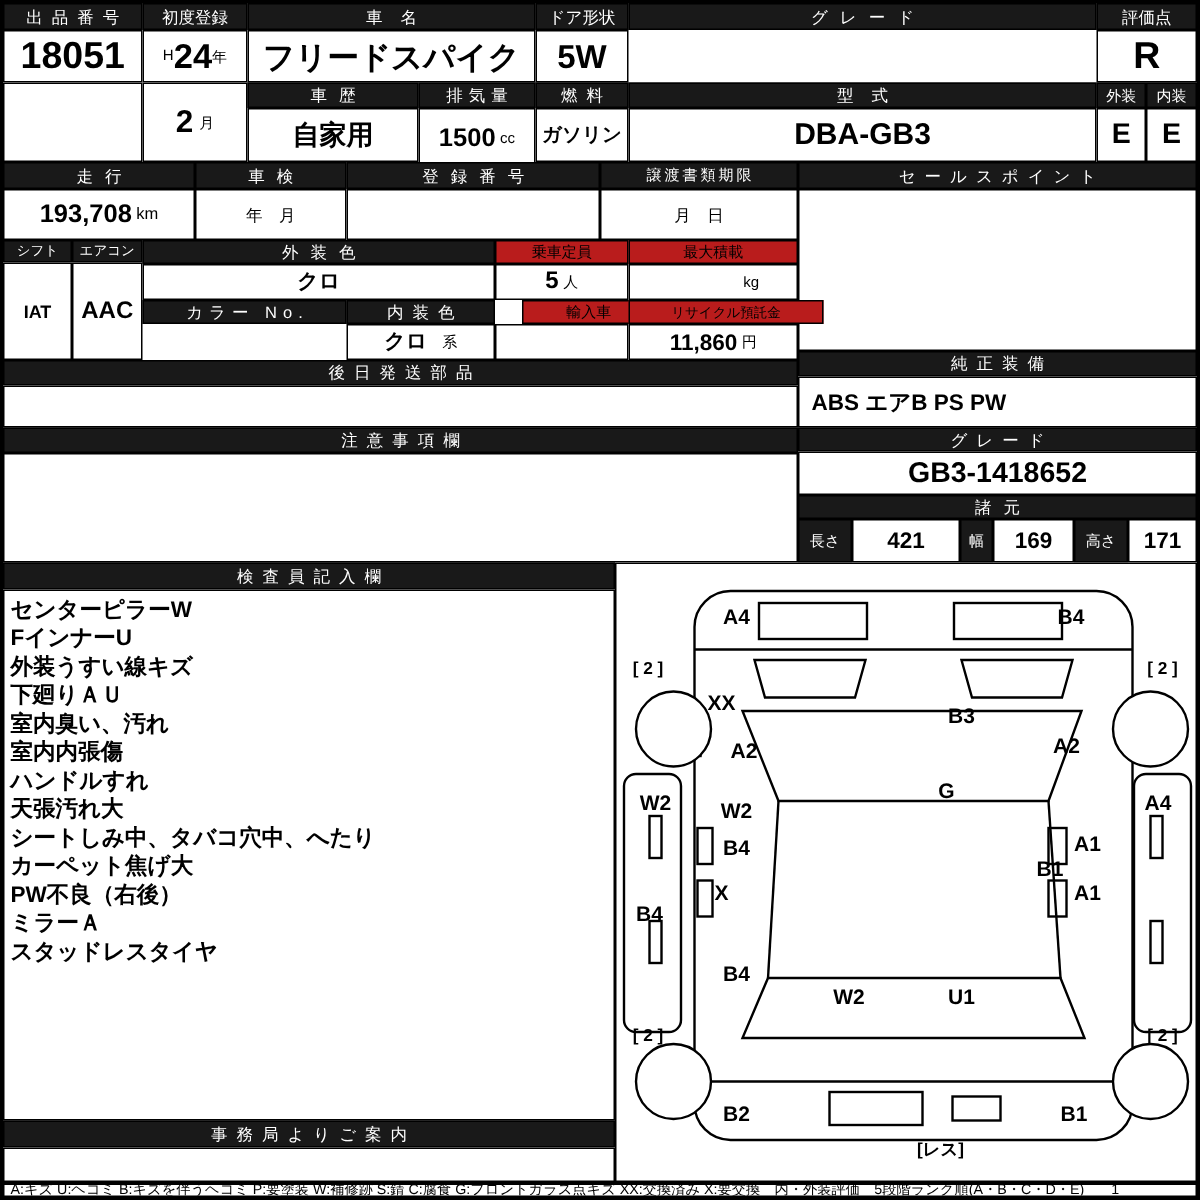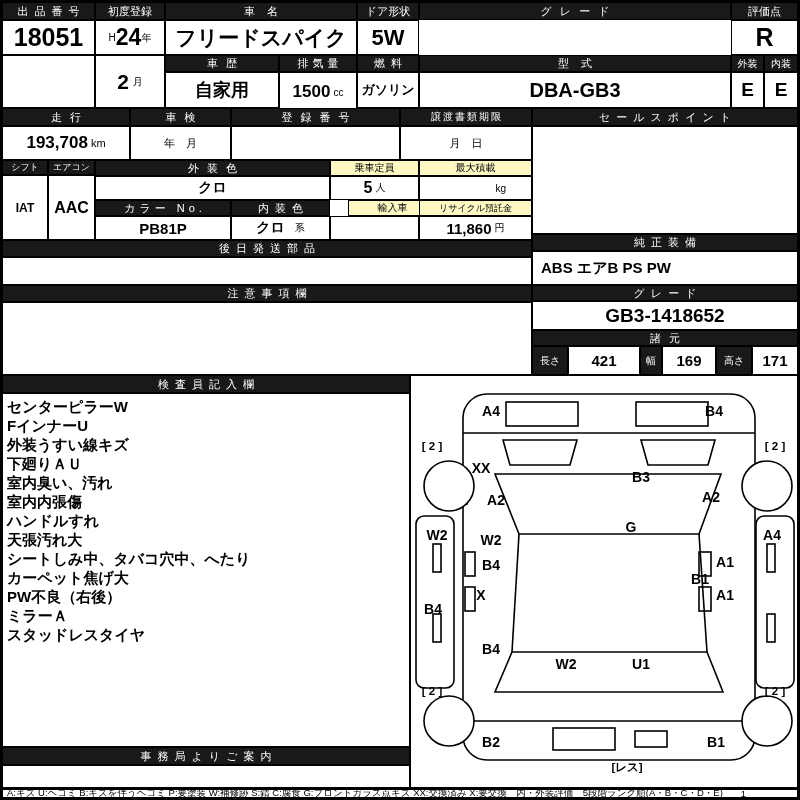--- a/index.html
+++ b/index.html
@@ -6,21 +6,21 @@
   #sheet {
     position:relative; width:800px; height:800px; background:#fff;
     font-family:"Liberation Sans","DejaVu Sans",sans-serif; color:#000; font-size:13px;
   }
   #sheet::after { content:""; position:absolute; inset:0; border:2px solid #000; pointer-events:none; }
   .cell {
     position:absolute; box-sizing:border-box; border:1px solid #000; background:#fff;
     display:flex; align-items:center; justify-content:center; overflow:hidden; white-space:nowrap;
   }
   .hd { background:#191919; color:#fff; font-size:11px; }
-  .whd { background:#fef9c3; color:#000; font-size:10px; }
+  .whd { background:#b91c1c; color:#000; font-size:10px; }
   .val { font-weight:bold; }
   .unit { font-size:10px; font-weight:normal; margin-left:3px; }
   .tiny { font-size:10px; font-weight:normal; }
   .ls2 { letter-spacing:2px; text-indent:2px; }
   .ls4 { letter-spacing:4px; text-indent:4px; }
   .ls6 { letter-spacing:6px; text-indent:6px; }
   .ls8 { letter-spacing:8px; text-indent:8px; }
   .ls12 { letter-spacing:12px; text-indent:12px; }
   .leftal { justify-content:flex-start; }
   .notes {
@@ -118,32 +118,31 @@
   <div class="cell whd" style="left:330px;top:160px;width:89px;height:16px">乗車定員</div>
   <div class="cell val" style="left:330px;top:176px;width:89px;height:24px;font-size:16px">
     <span>5</span>
     <span class="unit">人</span>
   </div>
 
   <div class="cell whd" style="left:419px;top:160px;width:113px;height:16px">最大積載</div>
   <div class="cell" style="left:419px;top:176px;width:113px;height:24px;font-size:10px;justify-content:flex-end;padding-right:25px">kg</div>
 
   <div class="cell hd ls4" style="left:95px;top:200px;width:136px;height:16px">カラー No.</div>
-  <div class="cell val" style="left:95px;top:216px;width:136px;height:24px;font-size:15px">PB81P</div>
 
   <div class="cell hd ls6" style="left:231px;top:200px;width:99px;height:16px">内装色</div>
   <div class="cell val" style="left:231px;top:216px;width:99px;height:24px;font-size:14px">
     <span>クロ</span>
     <span class="unit" style="margin-left:10px">系</span>
   </div>
 
   <div class="cell whd" style="left:348px;top:200px;width:89px;height:16px">輸入車</div>
   <div class="cell" style="left:330px;top:216px;width:89px;height:24px"></div>
 
-  <div class="cell whd" style="left:419px;top:200px;width:113px;height:16px;font-size:9px">リサイクル預託金</div>
+  <div class="cell whd" style="left:419px;top:200px;width:130px;height:16px;font-size:9px">リサイクル預託金</div>
   <div class="cell val" style="left:419px;top:216px;width:113px;height:24px;font-size:15px">
     <span>11,860</span>
     <span class="unit">円</span>
   </div>
 
   <div class="cell hd ls6" style="left:2px;top:240px;width:530px;height:17px">後日発送部品</div>
   <div class="cell" style="left:2px;top:257px;width:530px;height:28px"></div>
 
   <div class="cell hd ls6" style="left:532px;top:234px;width:266px;height:17px">純正装備</div>
   <div class="cell val leftal" style="left:532px;top:251px;width:266px;height:34px;font-size:15px;padding-left:8px">ABS エアB PS PW</div>

